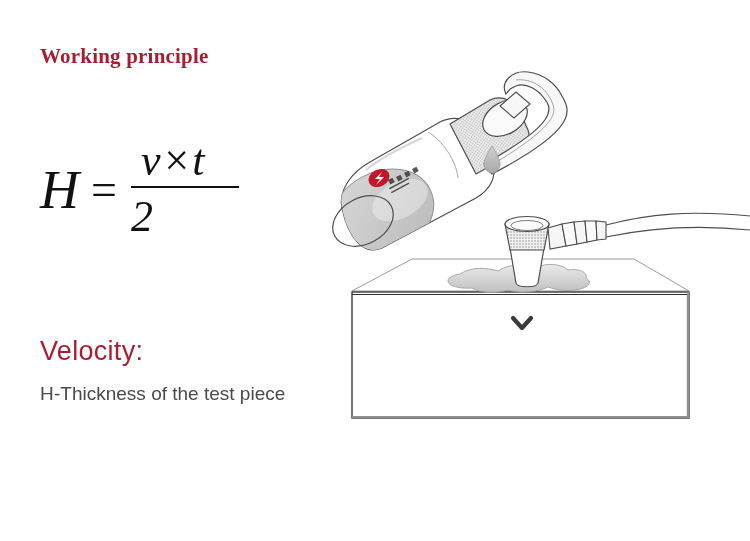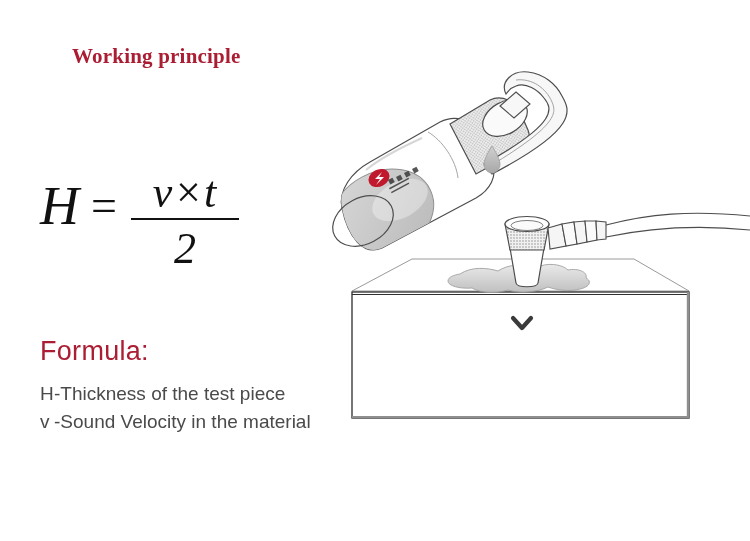--- a/index.html
+++ b/index.html
@@ -9,33 +9,33 @@
     font-family:"Liberation Sans", sans-serif;
     -webkit-font-smoothing:antialiased;
   }
   .page{position:absolute;inset:0;background:#fff;}
 
   
   .title{
     position:absolute;left:40px;top:44px;
     font-family:"Liberation Serif", serif;
     font-weight:bold;font-size:21px;letter-spacing:.2px;
-    color:#ab1d33;white-space:nowrap;margin-left:32px;
+    color:#ab1d33;white-space:nowrap;
   }
 
   
   .formula{
     position:absolute;left:40px;top:138px;
     display:flex;align-items:center;
     font-family:"Liberation Serif", serif;
     color:#111;
   }
   .f-h{font-style:italic;font-size:54px;line-height:1;padding-right:12px;}
   .f-eq{font-size:46px;line-height:1;padding-right:14px;font-style:normal;}
-  .f-frac{display:flex;flex-direction:column;align-items:center;margin-top:32px;}
+  .f-frac{display:flex;flex-direction:column;}
   .f-num{
     font-style:italic;font-size:44px;line-height:1.05;
     padding:0 10px 2px 10px;white-space:nowrap;letter-spacing:1px;
   }
   .f-bar{width:100%;min-width:108px;height:2px;background:#111;}
   .f-den{font-style:italic;font-size:44px;line-height:1.15;padding-top:4px;}
 
   
   .legend-head{
     position:absolute;left:40px;top:336px;
@@ -61,28 +61,25 @@
   <div class="formula">
     <span class="f-h">H</span>
     <span class="f-eq">=</span>
     <span class="f-frac">
       <span class="f-num">v×t</span>
       <span class="f-bar"></span>
       <span class="f-den">2</span>
     </span>
   </div>
 
-  <div class="legend-head">Formula:</div>
+  <div class="legend-head">Velocity:</div>
 
   <div class="legend-list">
     <div class="legend-row">
       <span class="legend-sym">H</span><span>-</span><span>Thickness of the test piece</span>
-    </div>
-    <div class="legend-row">
-      <span class="legend-sym">v</span><span>-</span><span>Sound Velocity in the material</span>
     </div>
   </div>
 
   <div class="art">
     <svg width="420" height="360" viewBox="0 0 420 360" xmlns="http://www.w3.org/2000/svg">
       <defs>
         <linearGradient id="puddleGrad" x1="0" y1="0" x2="0" y2="1">
           <stop offset="0%" stop-color="#e9e9e9"></stop>
           <stop offset="100%" stop-color="#bdbdbd"></stop>
         </linearGradient>

